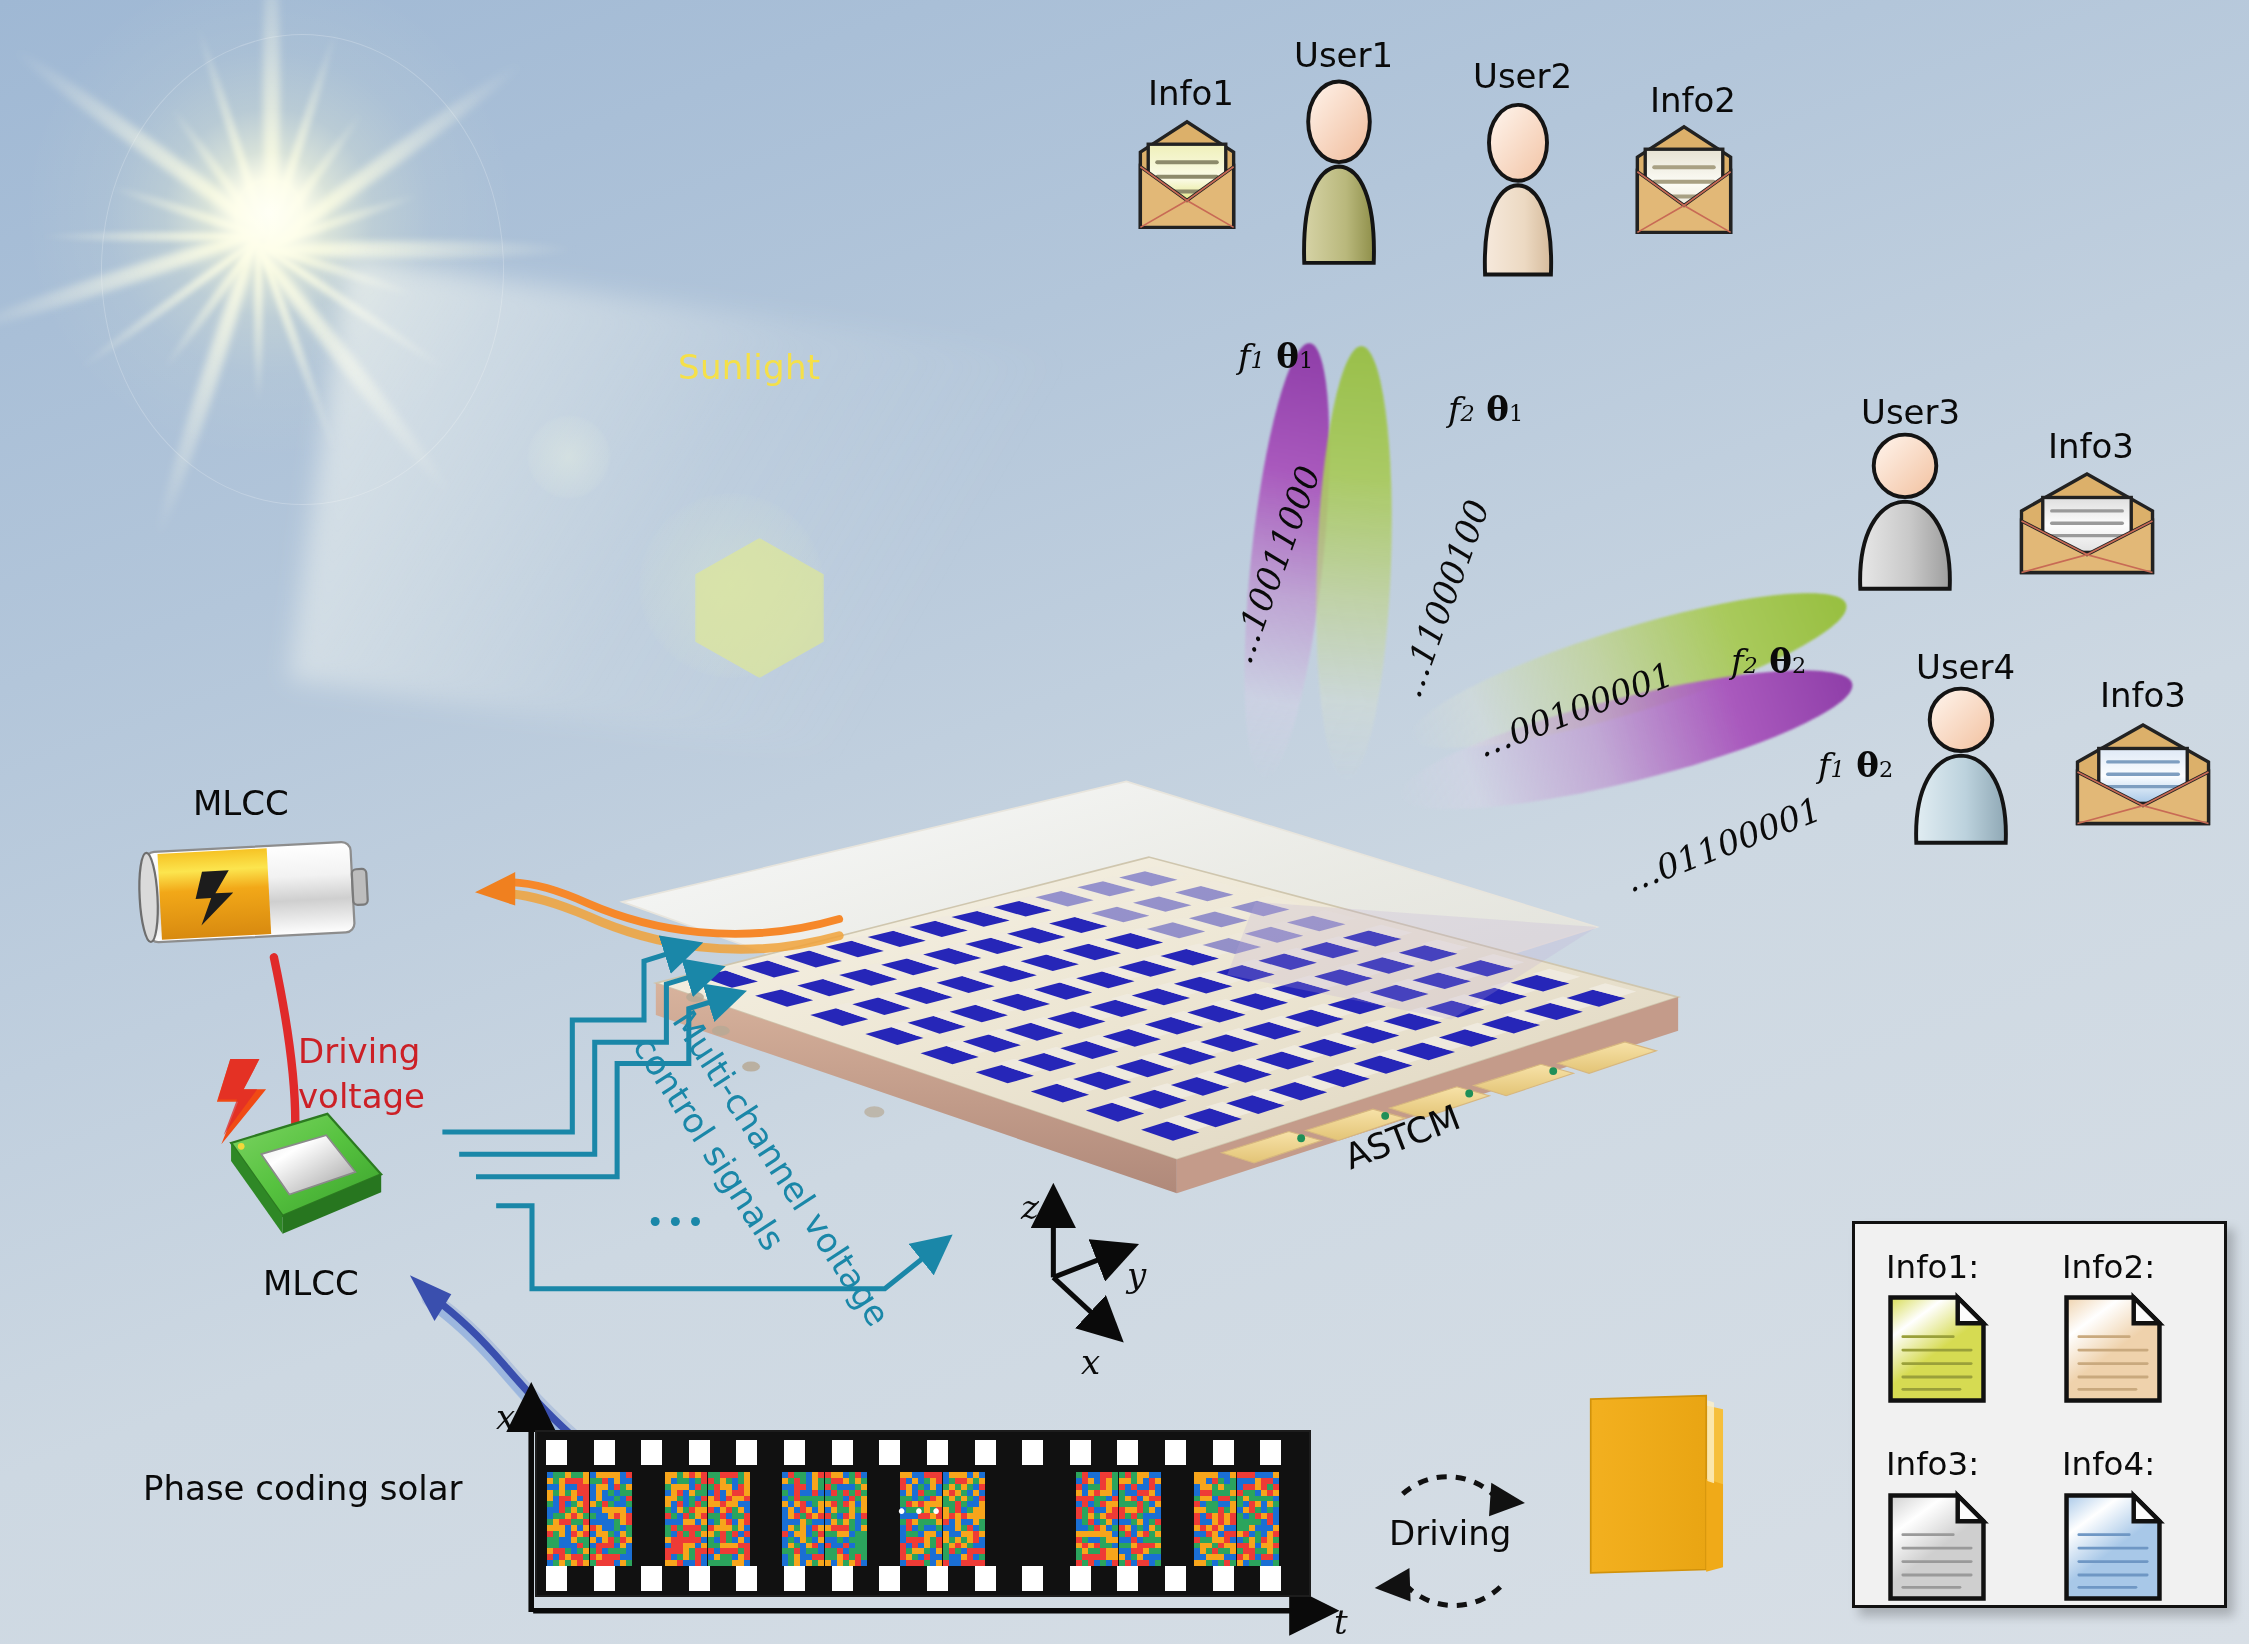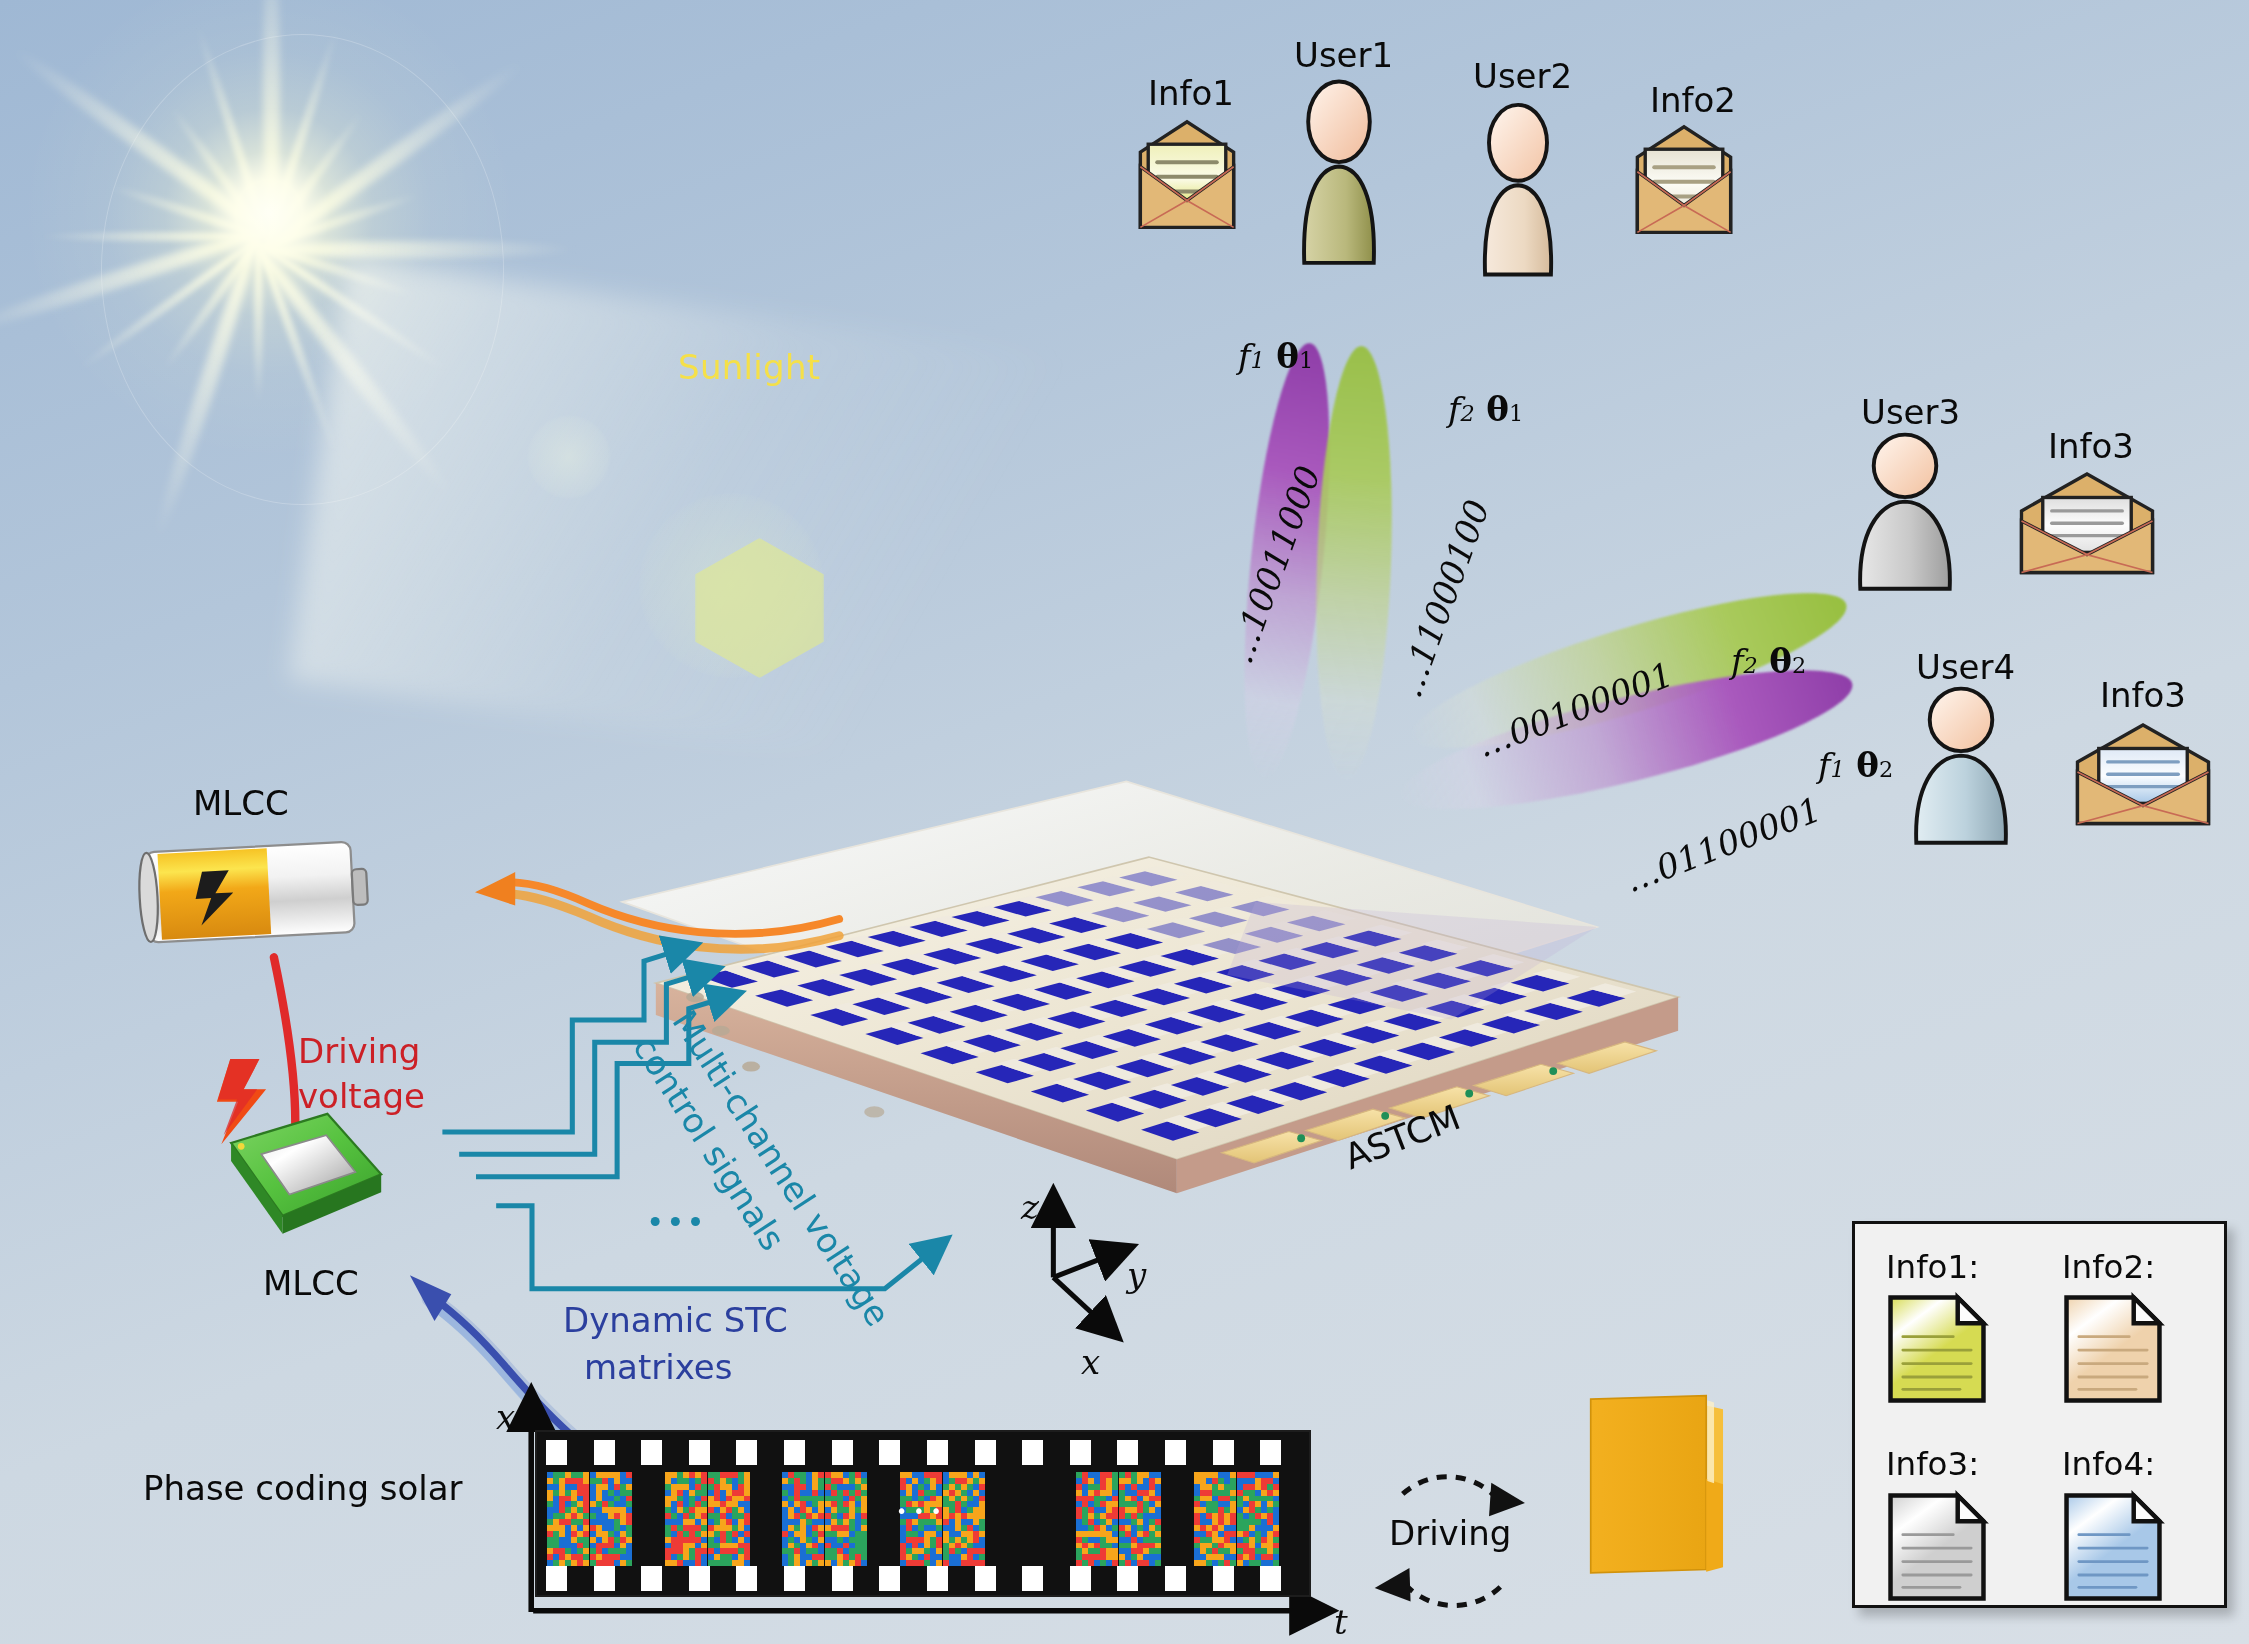--- a/index.html
+++ b/index.html
@@ -699,24 +699,20 @@
     <div class="lbl" style="color:#1a87a8;">Multi-channel voltage</div>
     <div class="lbl" style="color:#1a87a8; margin-top:6.7px;">control signals</div>
   </div>
 
   <svg class="abs" style="left:336px; top:1227px;" width="347" height="291" viewBox="0 0 620 520">
     <path d="M560,470 C470,430 370,330 300,250 C250,192 200,150 168,128" fill="none" stroke="#3a5fc0" stroke-width="30" stroke-linecap="round" opacity=".18"></path>
     <path d="M570,490 C470,450 380,350 310,268 C258,206 208,162 176,138" fill="none" stroke="#7ea6e0" stroke-width="22" stroke-linecap="round" opacity=".42"></path>
     <path d="M552,462 C462,424 368,326 300,246 C250,188 206,150 176,128" fill="none" stroke="#3a4fae" stroke-width="13" stroke-linecap="round"></path>
     <polygon points="132,86 176,168 206,120" fill="#3a4fae"></polygon>
   </svg>
-  <div class="abs" style="left:563px; top:1300px;">
-    <div class="lbl" style="color:#2b3f9e;">Dynamic STC</div>
-    <div class="lbl" style="color:#2b3f9e; margin-top:6.7px; margin-left:21px;">matrixes</div>
-  </div>
 
   <div id="legend">
     <div class="lbl" style="margin-left:95px;">Phase coding solar</div>
   </div>
 
   <svg class="abs" style="left:499px; top:1389px;" width="50" height="235" viewBox="0 0 90 420">
     <defs>
         <marker id="arrB" markerWidth="9" markerHeight="9" refX="5" refY="4.5" orient="auto">
       <polygon points="0,0 9,4.5 0,9" fill="#0a0a0a"></polygon>
         </marker>

